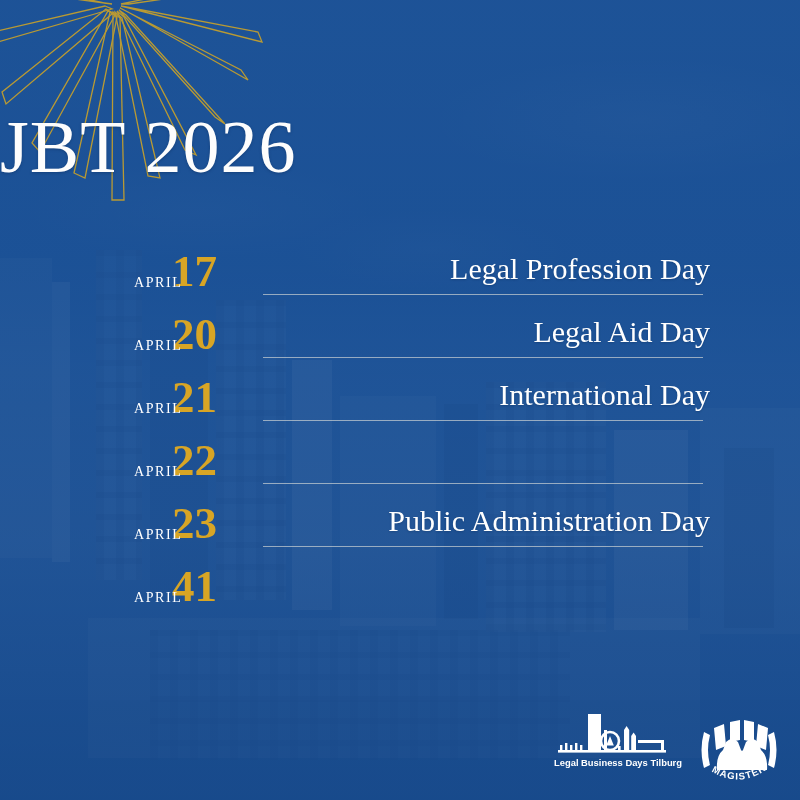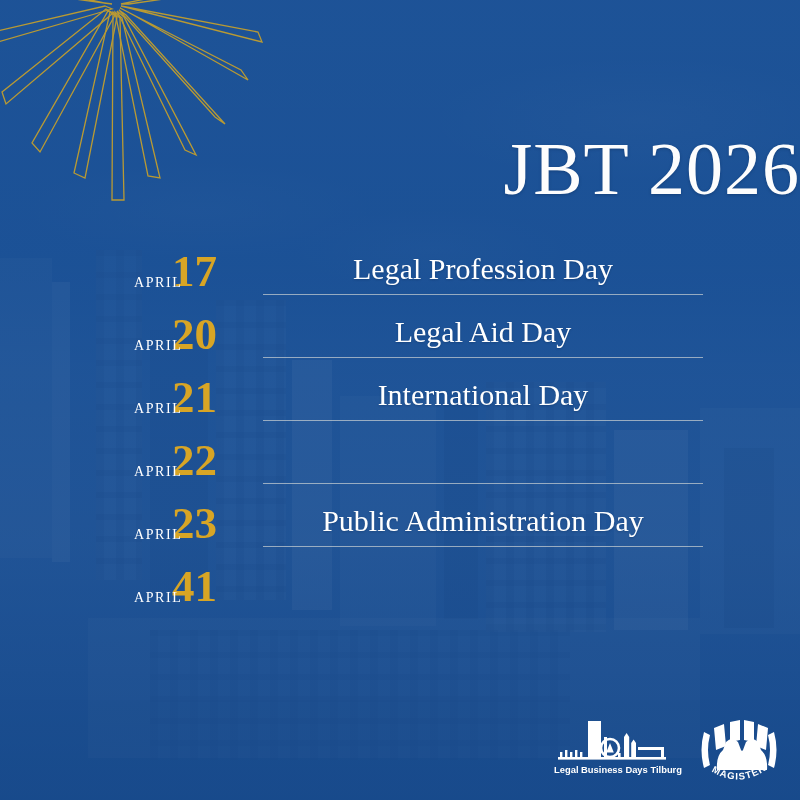--- a/index.html
+++ b/index.html
@@ -67,22 +67,22 @@
     width: 300px;
     height: 210px;
     pointer-events: none;
   }
 
   
   .title {
     position: absolute;
     left: 0;
     right: 0;
-    top: 132px;
-    text-align: right;
+    top: 110px;
+    text-align: left;
     color: #fdfdfd;
     font-size: 74px;
     letter-spacing: 1px;
     line-height: 1;
     text-shadow: 0 1px 3px rgba(8,35,75,0.35);
   }
 
   
   .schedule {
     position: absolute;
@@ -125,21 +125,21 @@
     left: 256px;
     right: 90px;
     top: 0;
     height: 63px;
   }
   .event-name {
     position: absolute;
     left: 0;
     right: 0;
     top: -2px;
-    text-align: center;
+    text-align: right;
     color: #ffffff;
     font-size: 30px;
     line-height: 1.25;
     white-space: nowrap;
     text-shadow: 0 1px 2px rgba(8,35,75,0.30);
   }
   .event-rule {
     position: absolute;
     left: 7px;
     right: 7px;
@@ -147,21 +147,21 @@
     height: 1px;
     background: rgba(226,226,220,0.62);
   }
 
   
   .footer {
     position: absolute;
     right: 18px;
     bottom: 10px;
     display: flex;
-    align-items: center;
+    align-items: flex-start;
     gap: 12px;
   }
   .logo-lbd { width: 132px; height: 62px; position: relative; }
   .logo-mag { width: 86px; height: 76px; position: relative; }
 </style>
 </head>
 <body>
 
 <div id="poster">
 

